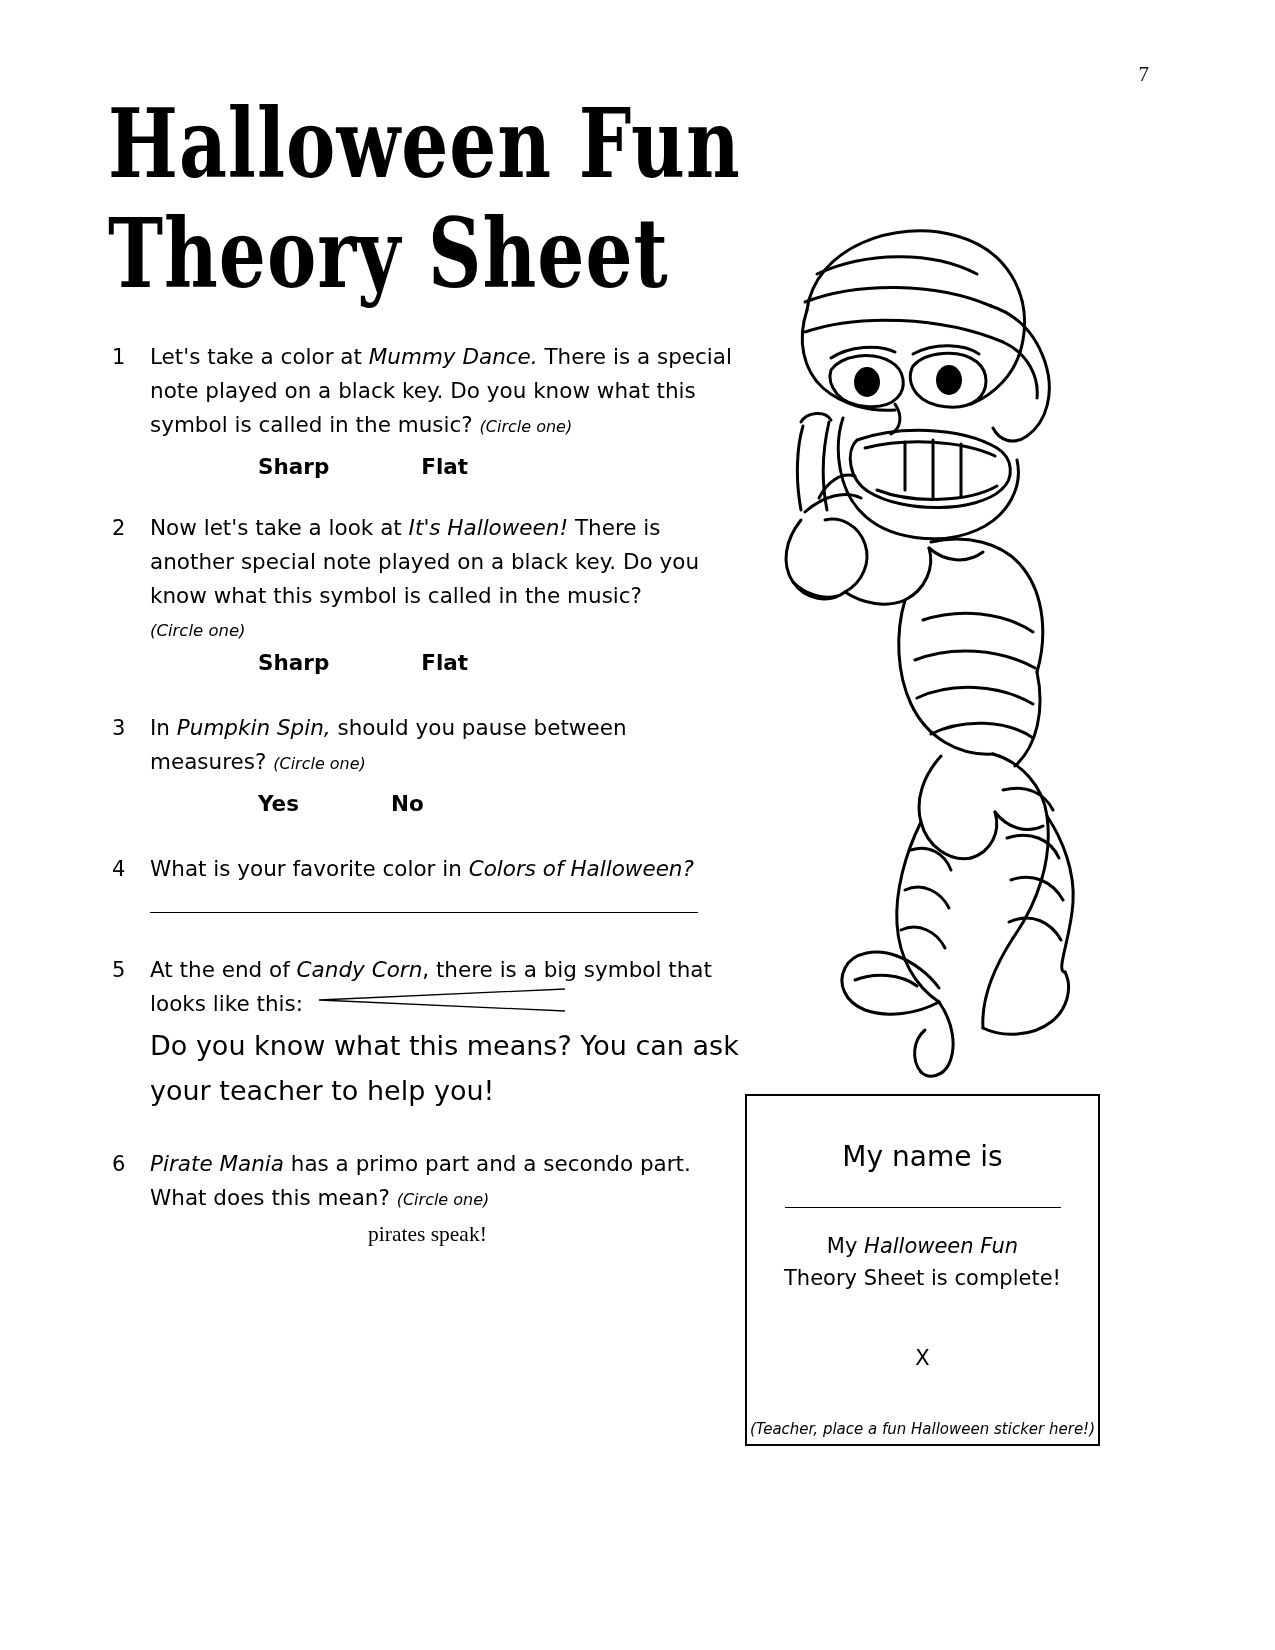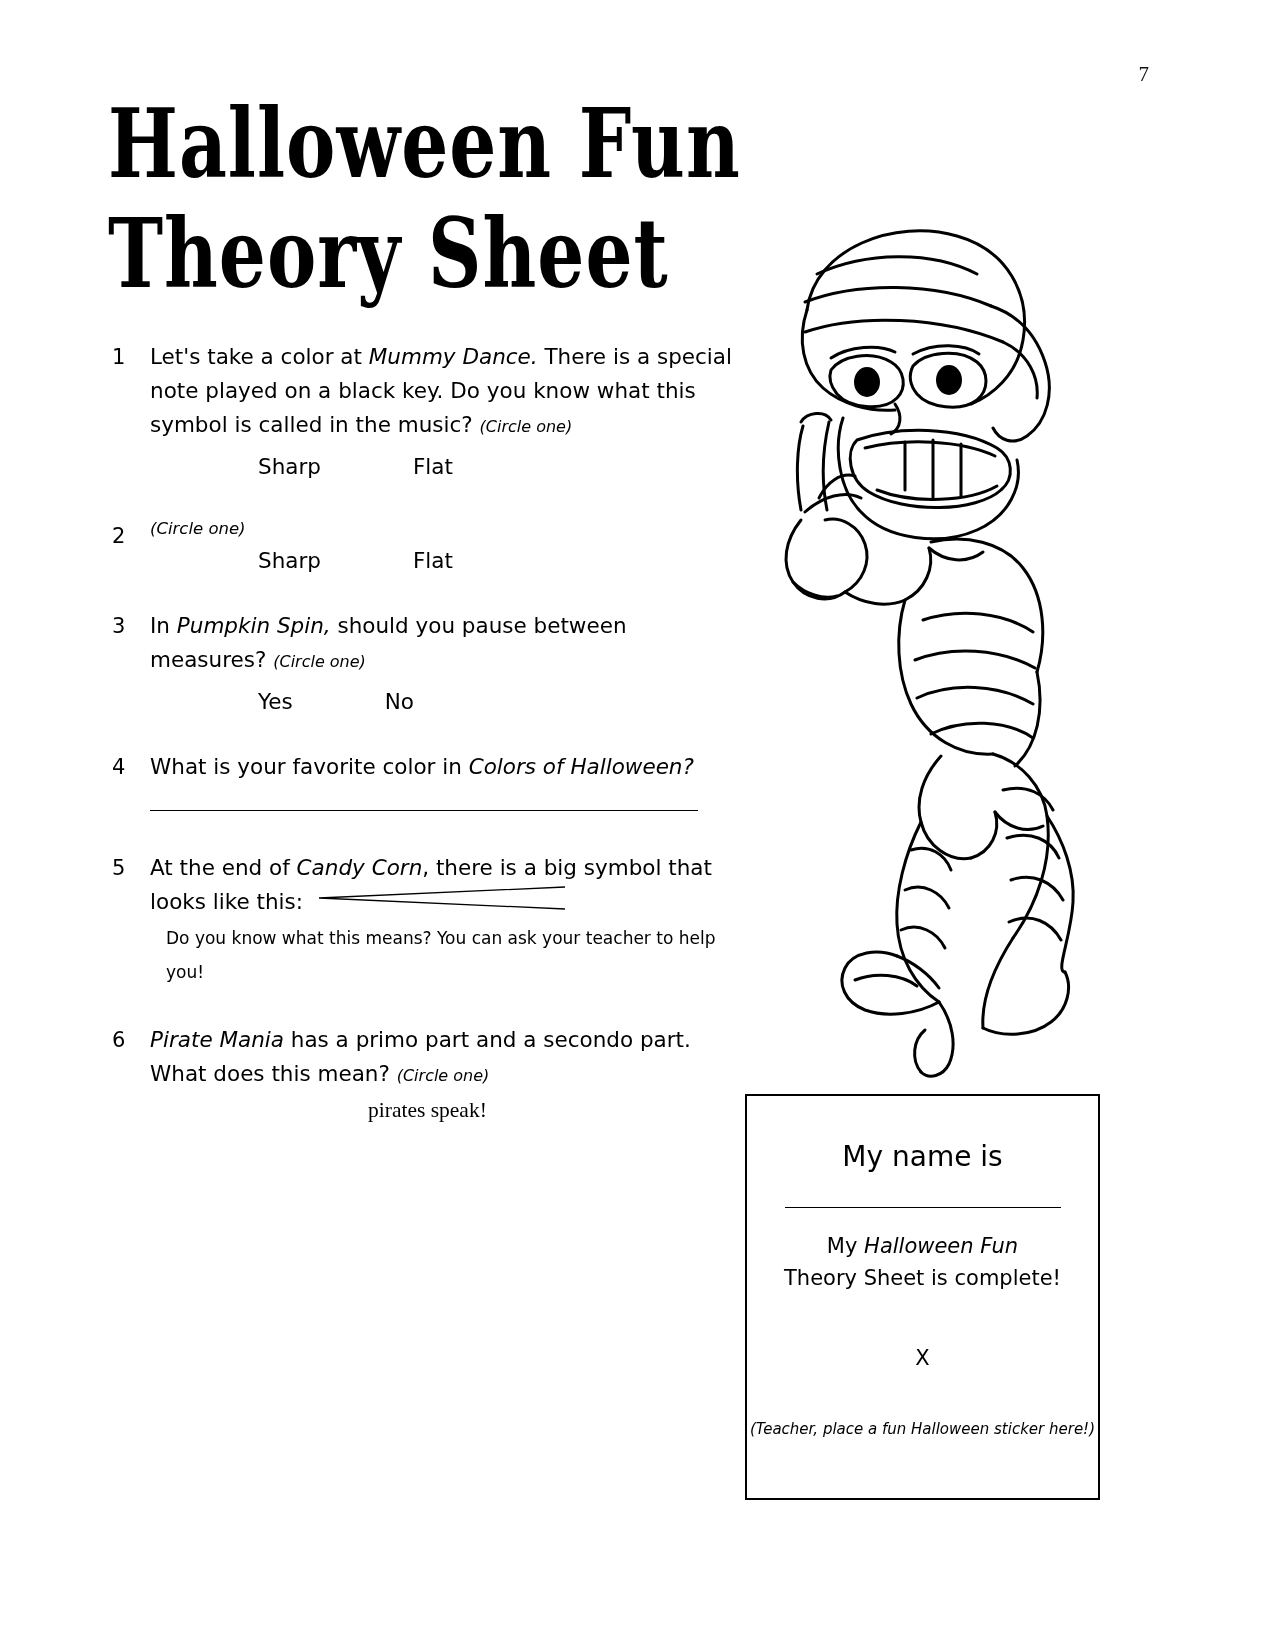--- a/index.html
+++ b/index.html
@@ -75,20 +75,21 @@
   }
   .it { font-style: italic; }
   .small-it {
     font-style: italic;
     font-size: 16px;
   }
   .choices {
     margin-left: 150px;
     margin-top: 10px;
     font-size: 21.5px;
+    font-weight: bold;
   }
   .choices span {
     display: inline-block;
   }
   .choice-gap { width: 92px; display:inline-block; }
   .note-line {
     margin-left: 42px;
     font-style: italic;
     font-size: 16.5px;
     margin-top: 8px;
@@ -99,23 +100,23 @@
     border-bottom: 1.6px solid #000;
     width: 548px;
     height: 0;
   }
   .hairpin {
     display: inline-block;
     vertical-align: middle;
     margin-left: 14px;
   }
   .sub-line {
-    margin-left: 58px;
-    font-size: 17px;
-    line-height: 34px;
+    margin-left: 42px;
+    font-size: 27px;
+    line-height: 45px;
   }
   .opts {
     margin-left: 42px;
     font-size: 21.5px;
     line-height: 34px;
   }
   .opts-second {
     margin-left: 260px;
     font-size: 21.5px;
     line-height: 34px;
@@ -137,21 +138,21 @@
     width: 400px;
     height: 890px;
   }
 
   
   .name-box {
     position: absolute;
     left: 745px;
     top: 1094px;
     width: 355px;
-    height: 406px;
+    height: 352px;
     border: 2.5px solid #000;
     box-sizing: border-box;
     text-align: center;
   }
   .name-title {
     font-size: 28px;
     margin-top: 44px;
   }
   .name-rule {
     width: 276px;
@@ -196,20 +197,23 @@
       </div>
       <div class="choices">
         <span>Sharp</span><span class="choice-gap"></span><span>Flat</span>
       </div>
     </div>
 
     <div class="sp-1"></div>
 
     <div class="q">
       <div class="q-num">2</div>
+      <div class="q-body">
+        <span>Now let's take a look at </span><span class="it">It's Halloween!</span><span>  There is another special note played on a black key.  Do you know what this symbol is called in the music?</span>
+      </div>
       <div class="note-line">(Circle one)</div>
       <div class="choices">
         <span>Sharp</span><span class="choice-gap"></span><span>Flat</span>
       </div>
     </div>
 
     <div class="sp-2"></div>
 
     <div class="q">
       <div class="q-num">3</div>

